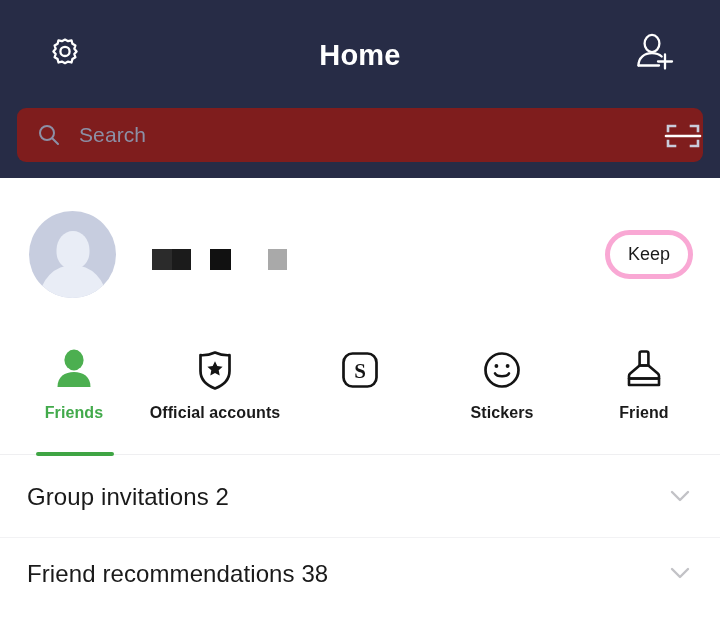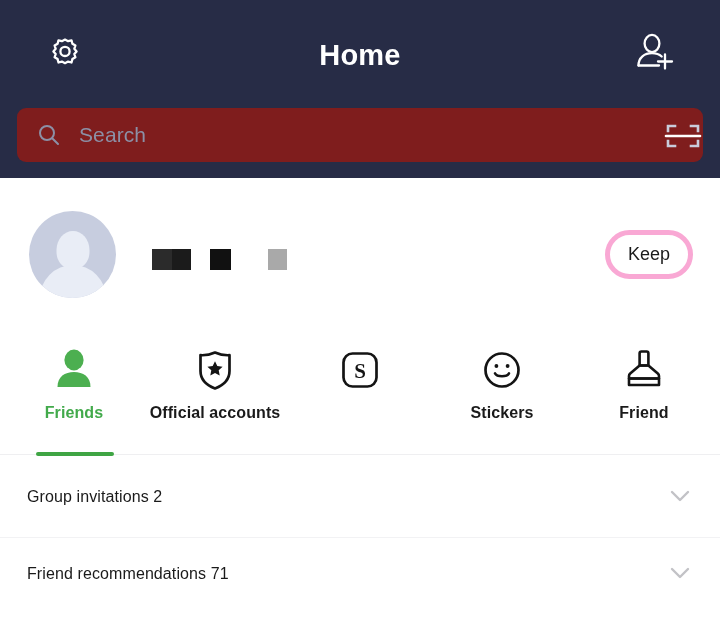--- a/index.html
+++ b/index.html
@@ -200,21 +200,21 @@
     left: 0;
     width: 720px; height: 77px;
   }
   .list-row-0 { top: 2px; }
   .list-row-1 { top: 79px; }
   .list-row-label {
     position: absolute;
     left: 27px; top: 0;
     height: 77px;
     line-height: 77px;
-    font-size: 16px;
+    font-size: 24px;
     color: #1a1a1a;
     letter-spacing: 0.1px;
   }
   .list-row-chevron {
     position: absolute;
     left: 666px; top: 27px;
     width: 28px; height: 22px;
   }
   .list-divider {
     position: absolute;
@@ -353,20 +353,20 @@
     <span class="list-row-label">Group invitations 2</span>
     <span class="list-row-chevron">
       <svg width="28" height="22" viewBox="0 0 28 22" fill="none">
         <path d="M6 7 L14 15 L22 7" stroke="#c2c2c6" stroke-width="2.4" stroke-linecap="round" stroke-linejoin="round"></path>
       </svg>
     </span>
     <div class="list-divider"></div>
   </div>
 
   <div class="list-row list-row-1">
-    <span class="list-row-label">Friend recommendations 71</span>
+    <span class="list-row-label">Friend recommendations 38</span>
     <span class="list-row-chevron">
       <svg width="28" height="22" viewBox="0 0 28 22" fill="none">
         <path d="M6 7 L14 15 L22 7" stroke="#c2c2c6" stroke-width="2.4" stroke-linecap="round" stroke-linejoin="round"></path>
       </svg>
     </span>
   </div>
 </div>
 
 </body></html>

